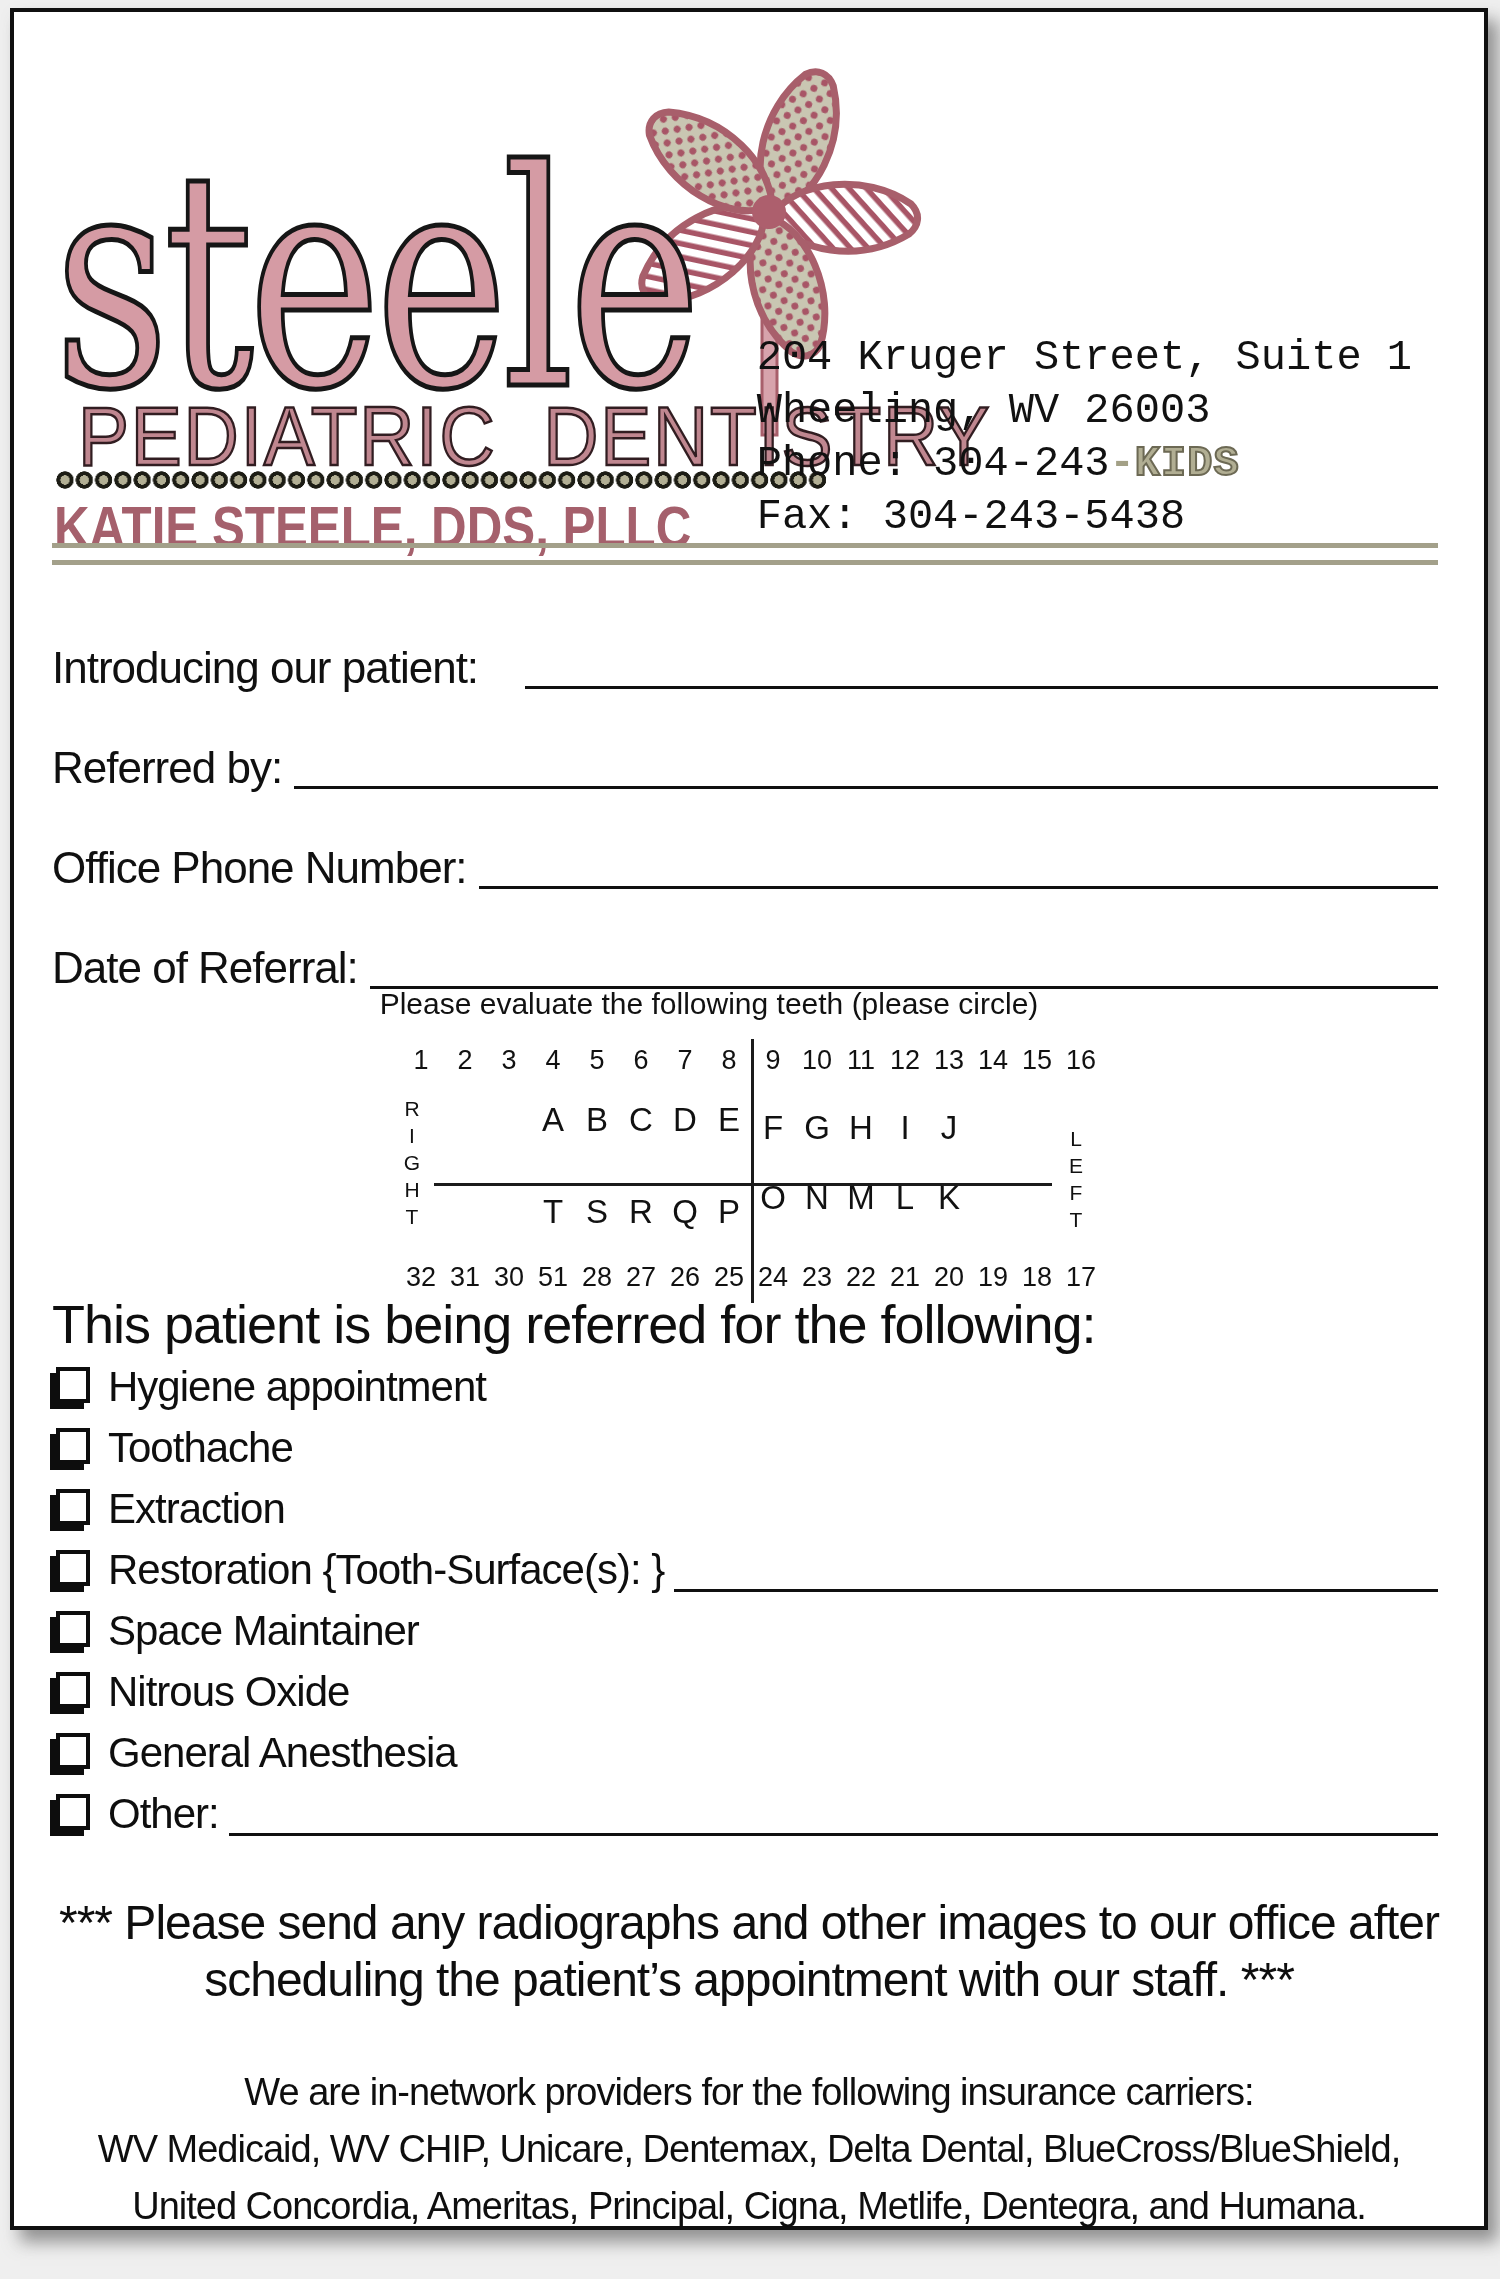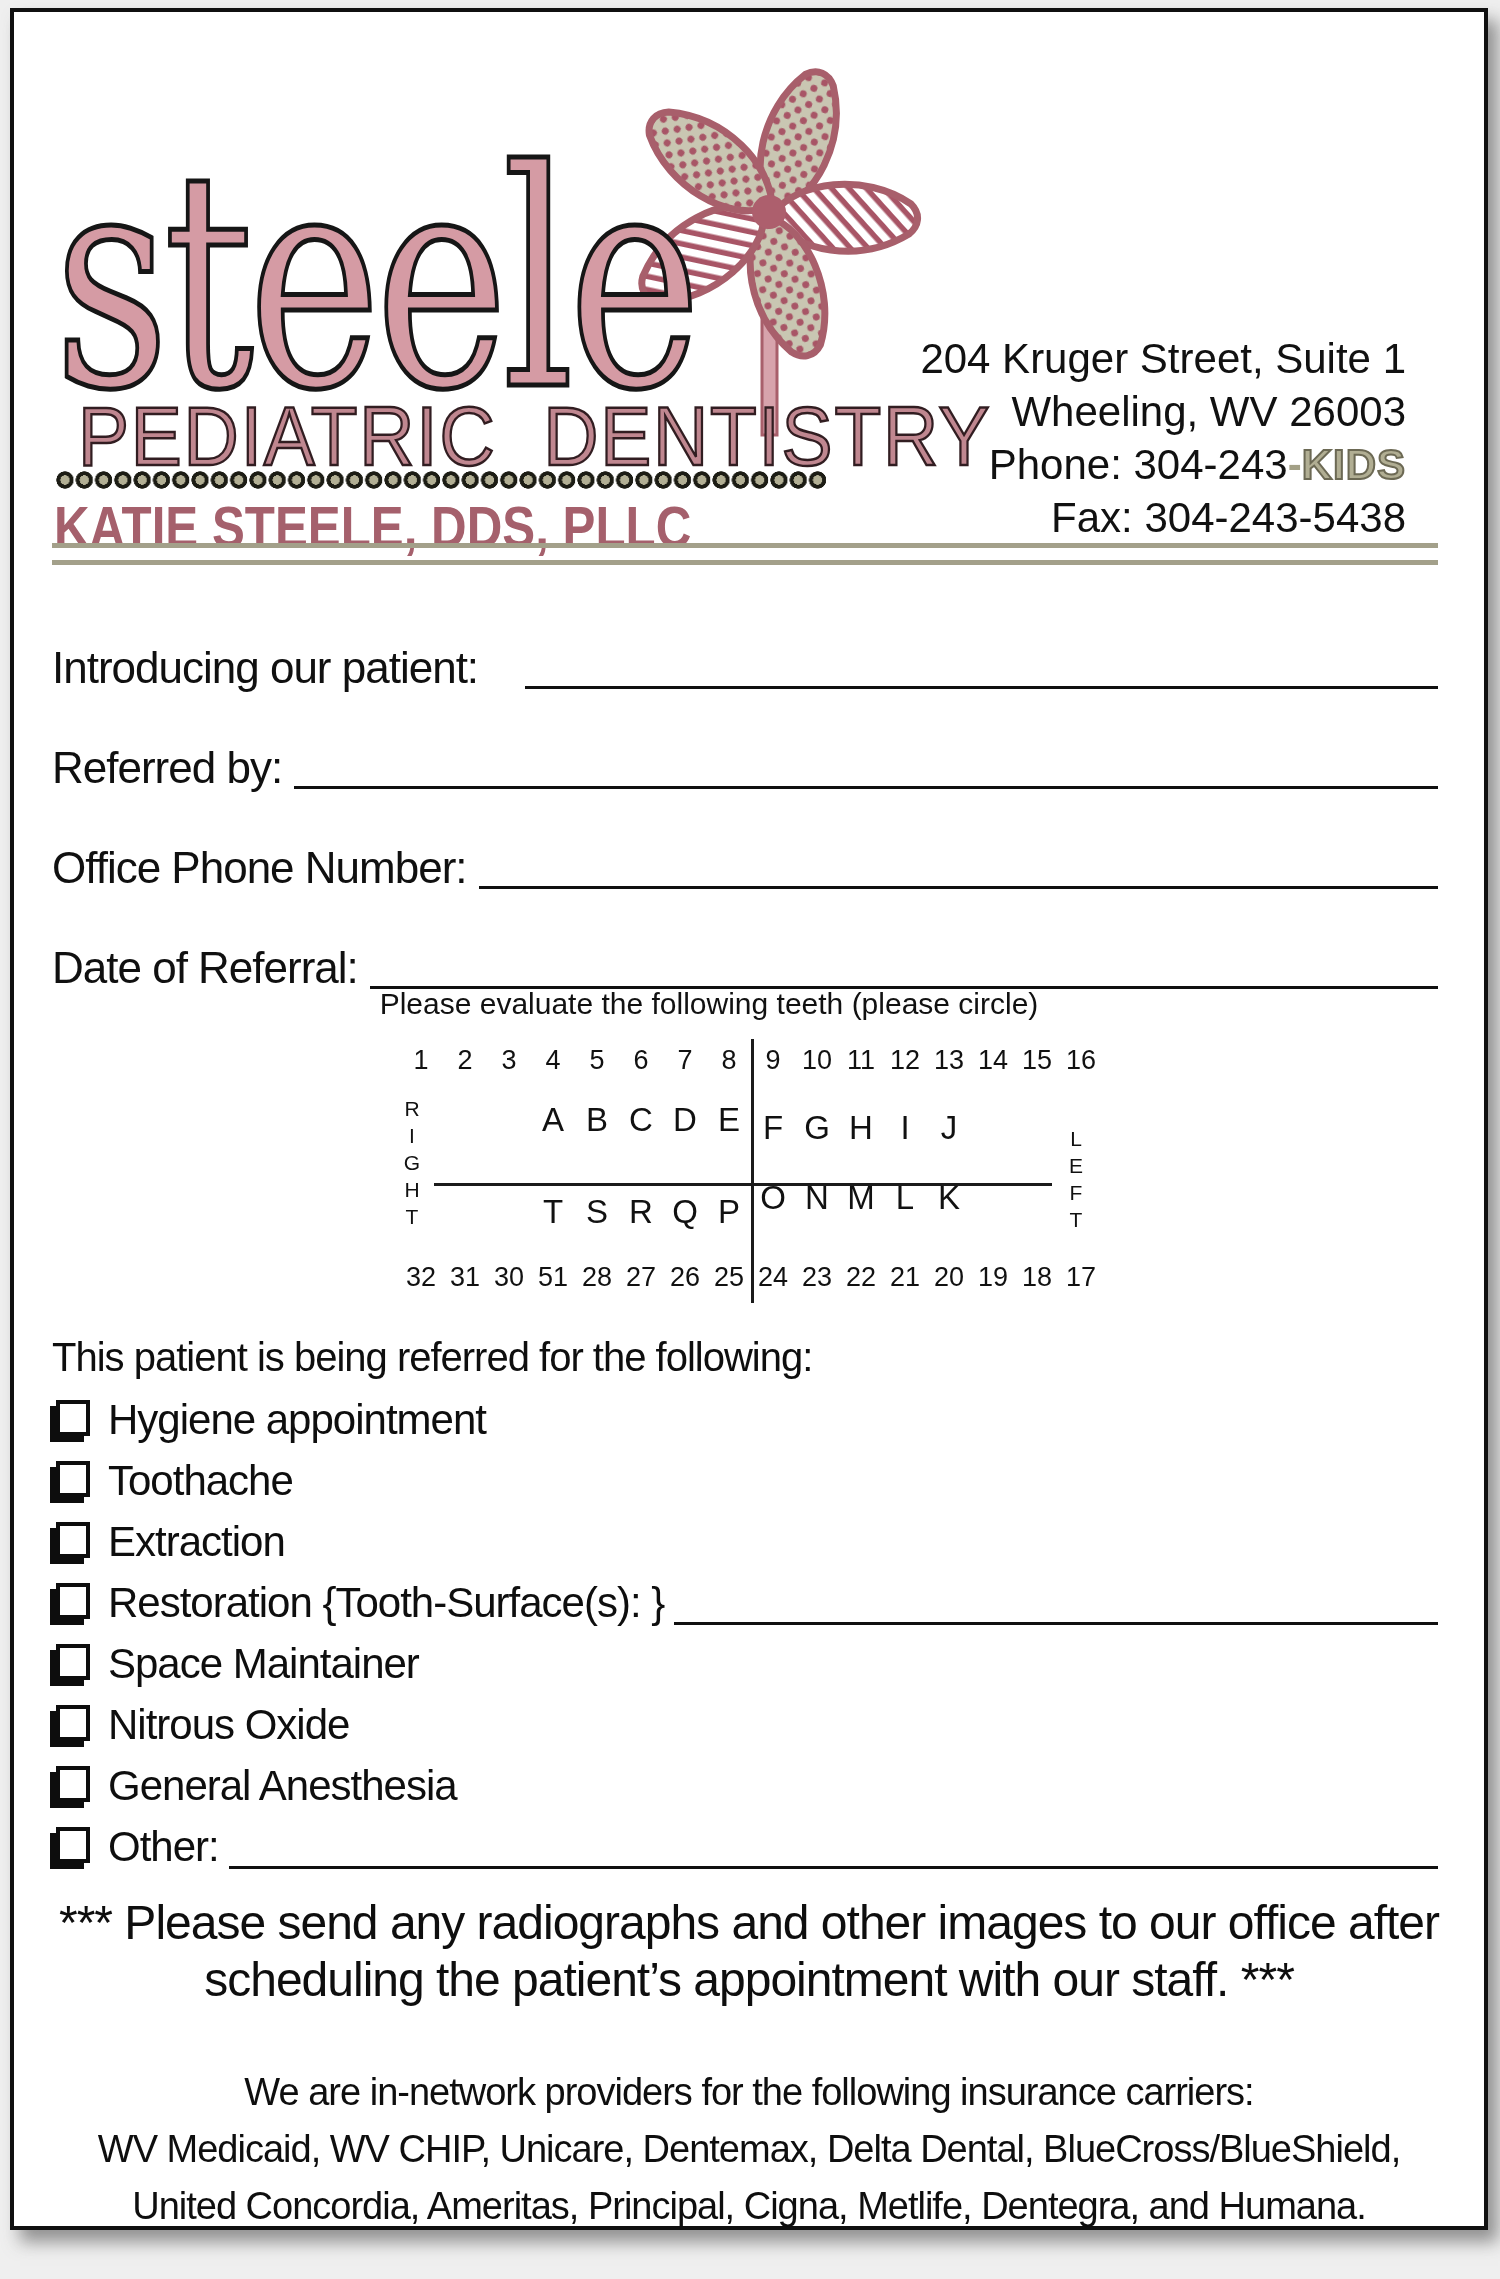--- a/index.html
+++ b/index.html
@@ -46,23 +46,24 @@
     background-size:19.3px 20px;background-repeat:repeat-x;
   }
   .practice-name{
     position:absolute;left:40px;top:486px;
     font-size:58px;font-weight:700;line-height:58px;
     color:#a5606c;letter-spacing:0px;
     transform:scaleX(.85);transform-origin:left top;
     white-space:nowrap;
   }
   .address{
-    position:absolute;top:320px;right:78px;
-    text-align:right;font-size:42px;line-height:53px;color:#111;
-    white-space:nowrap;
+    position:absolute;top:320px;right:72px;
+    font-size:42px;line-height:53px;color:#111;
+    white-space:nowrap;
+    font-family:Liberation Mono, monospace;
   }
   .kids-dash{color:#a3a086;font-weight:700;}
   .kids{
     color:#b1ae93;font-weight:700;
     -webkit-text-stroke:2px #6c6954;
     letter-spacing:1px;
   }
   .rule{position:absolute;left:38px;right:46px;height:5px;background:#a3a08a;}
   .rule.r1{top:531px;}
   .rule.r2{top:548px;}
@@ -95,21 +96,21 @@
   .hline{position:absolute;left:165px;top:206px;width:618px;height:2.5px;background:#1b1b1b;}
   .vside{
     position:absolute;font-size:21px;line-height:29.5px;
     writing-mode:vertical-lr;text-orientation:upright;letter-spacing:4px;
   }
   .side-right{left:128px;top:120px;}
   .side-left{left:792px;top:150px;}
 
   
   .refer{position:absolute;left:38px;top:1288px;right:46px;color:#0e0e0e;}
-  .refer .heading{font-size:40px;letter-spacing:-1px;line-height:48px;margin-top:33px;}
+  .refer .heading{font-size:54px;letter-spacing:-1px;line-height:48px;}
   .opt{display:flex;align-items:center;margin-top:17px;height:44px;font-size:42px;letter-spacing:-1px;}
   .cb{
     flex:none;width:26px;height:28px;margin:0 18px 4px 4px;
     border:4px solid #0d0d0d;
     box-shadow:-6px 6px 0 0 #0d0d0d;
     background:#fff;
   }
   .opt .opt-line{
     flex:1;margin-left:10px;align-self:flex-end;
     border-bottom:3px solid #101010;height:36px;

